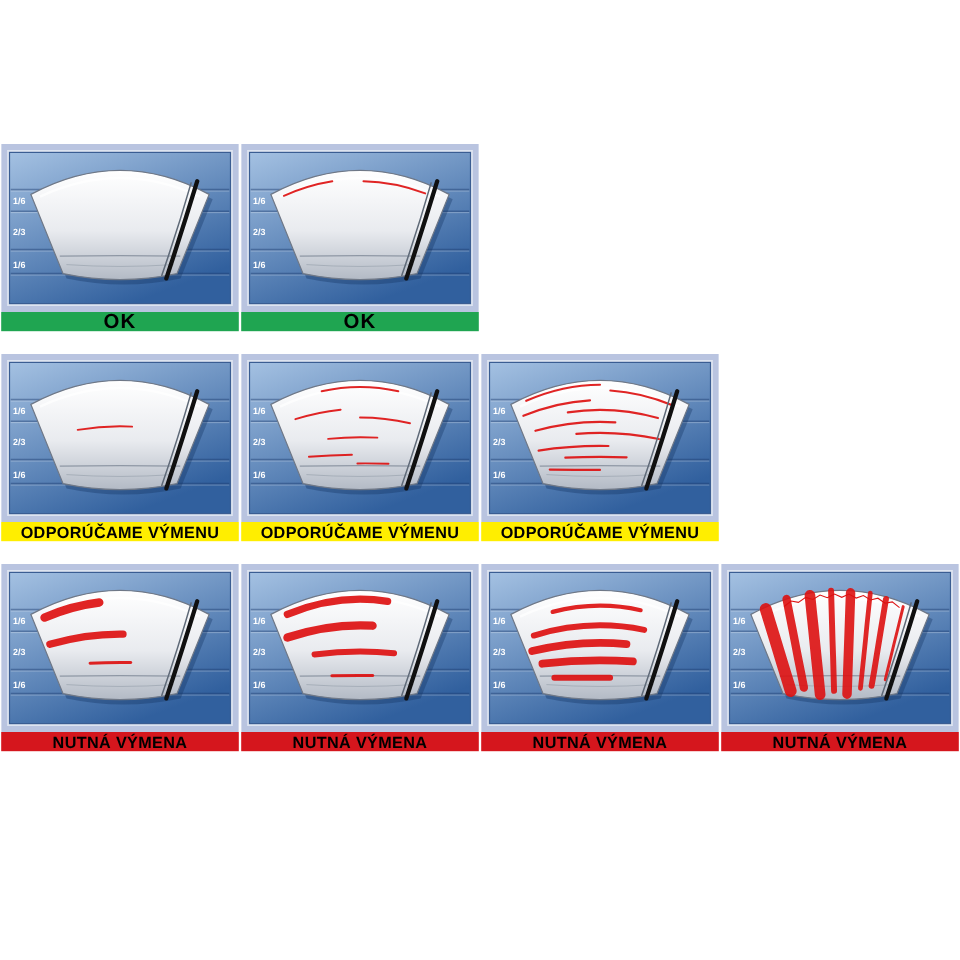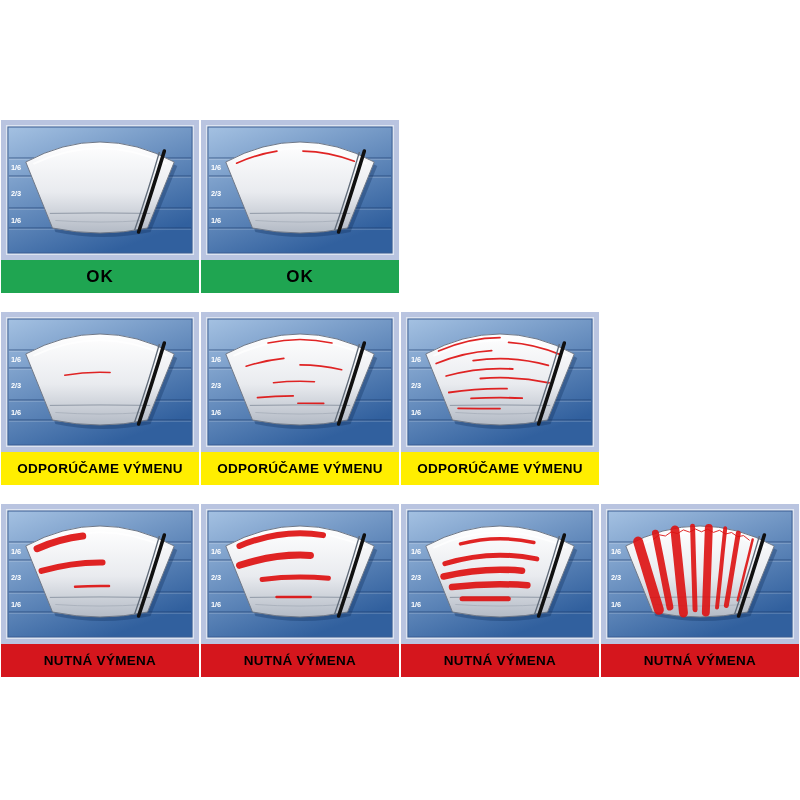--- a/index.html
+++ b/index.html
@@ -6,21 +6,21 @@
   body{
     width:800px;height:800px;background:#ffffff;
     font-family:"Liberation Sans", sans-serif;
     position:relative;overflow:hidden;
   }
   .chart{position:absolute;left:1px;top:120px;}
   .row{display:flex;gap:2px;margin-bottom:19px;}
   .cell{width:198px;display:flex;flex-direction:column;}
   .img{width:198px;height:140px;line-height:0;text-align:right;}
   .label{
-    height:33px;display:flex;align-items:center;justify-content:center;
+    height:16px;display:flex;align-items:center;justify-content:center;
     font-weight:bold;font-size:13.5px;letter-spacing:0.3px;color:#000;
   }
   .label.big{font-size:17px;letter-spacing:1px;}
   svg{display:block;}
 </style>
 </head>
 <body>
 
 <svg width="0" height="0" style="position:absolute" aria-hidden="true">
   <defs>

